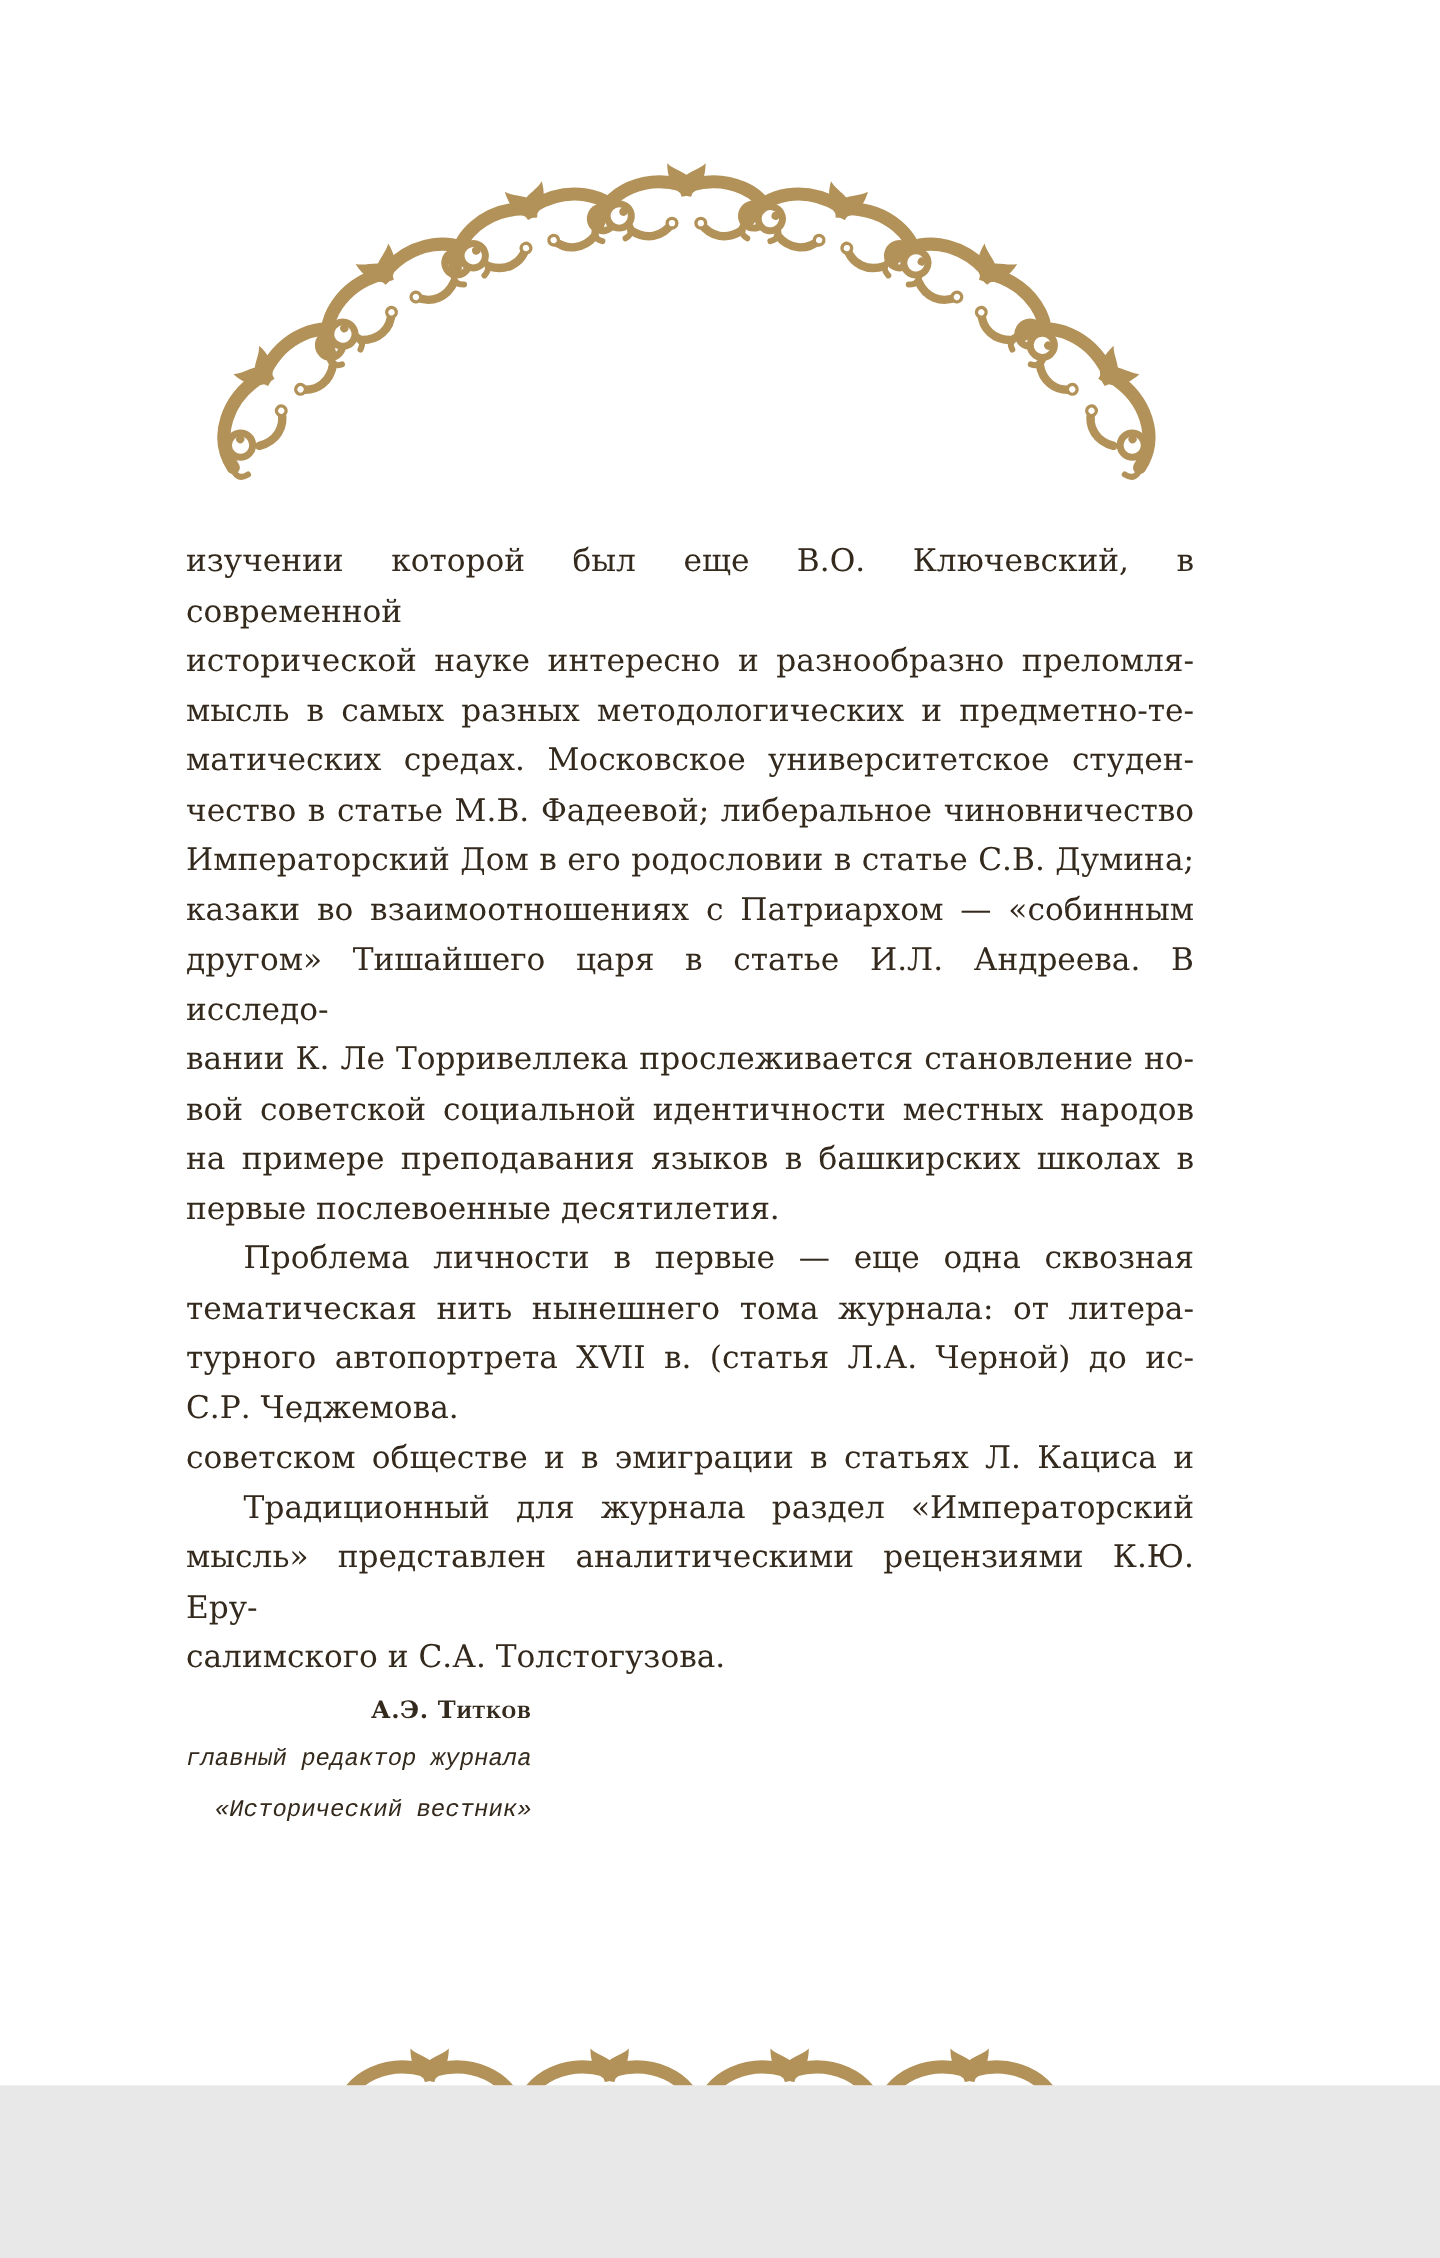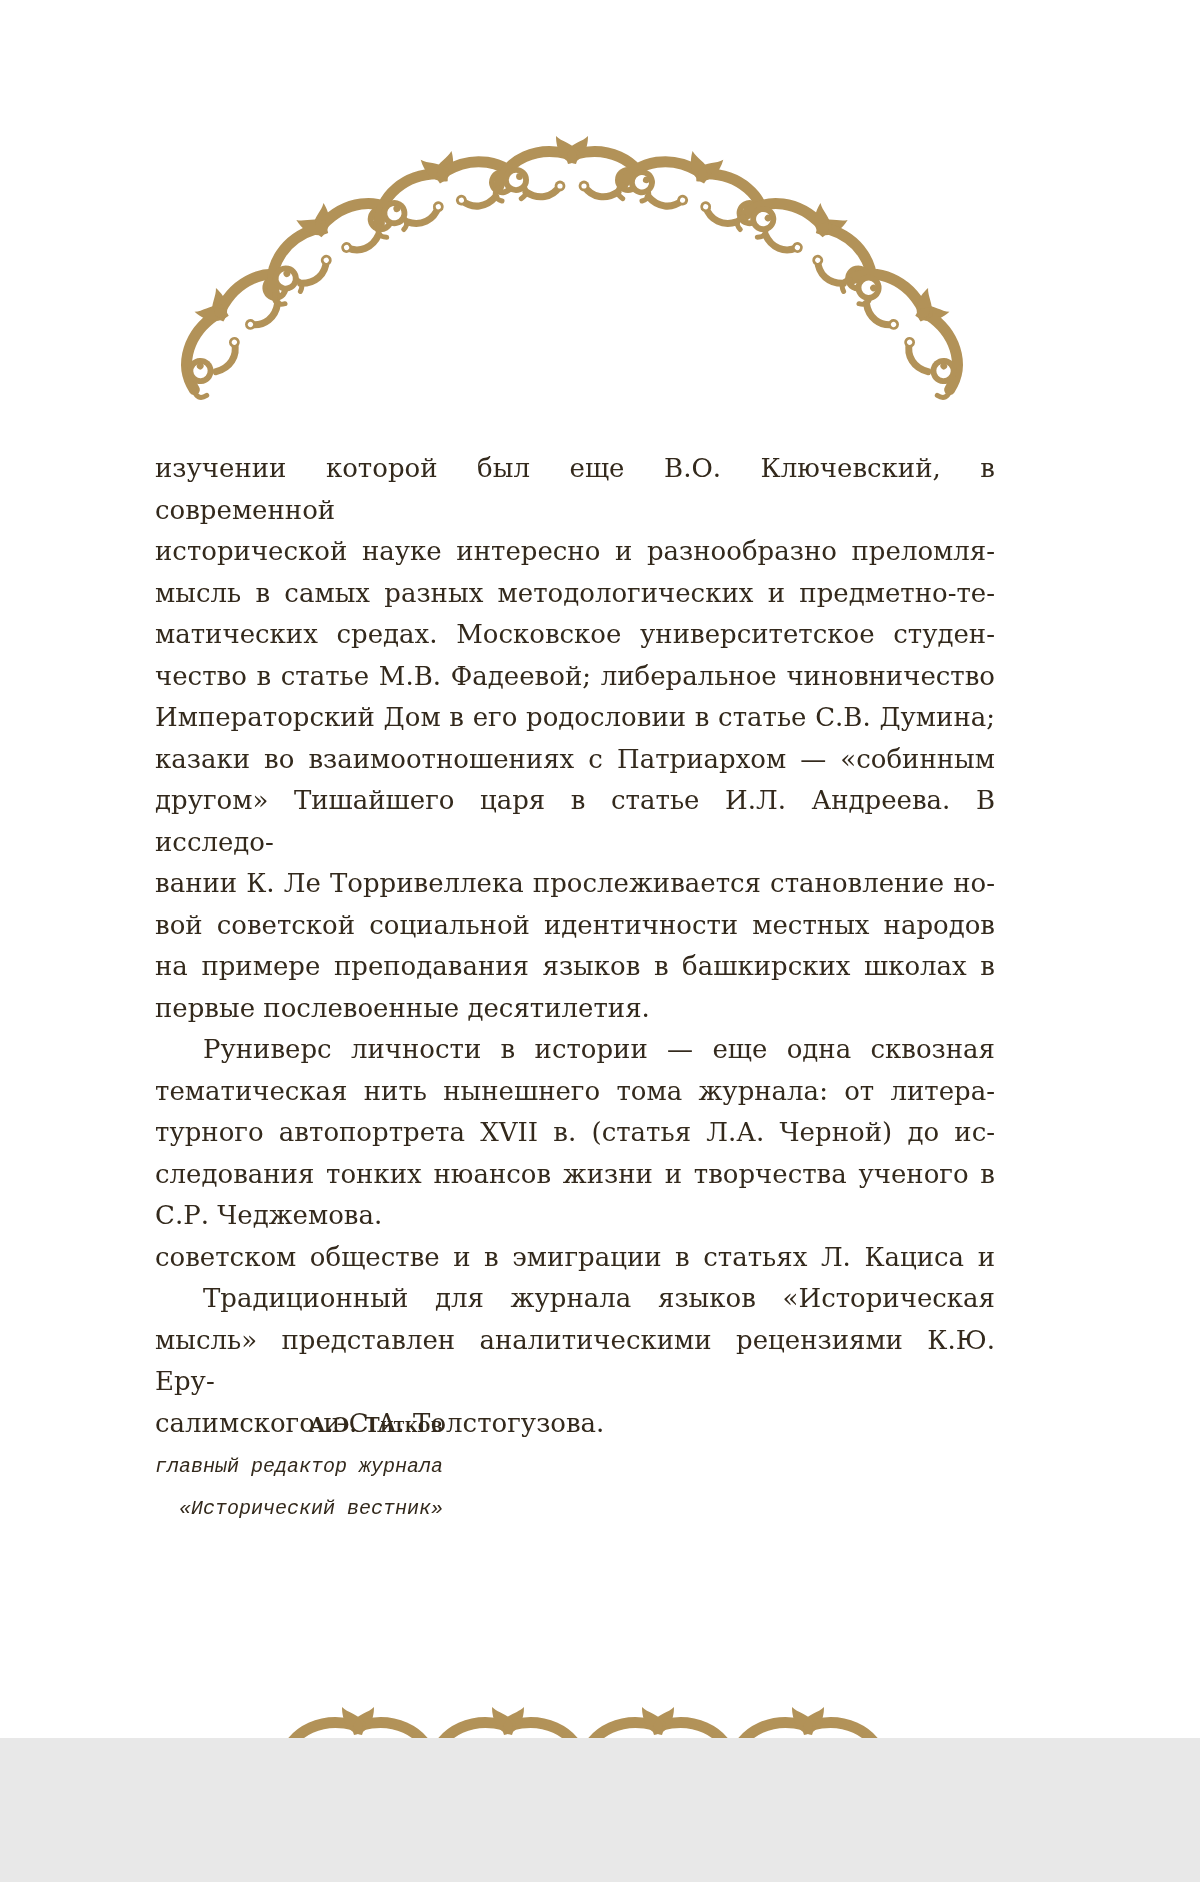--- a/index.html
+++ b/index.html
@@ -130,29 +130,28 @@
         <div class="line">чество в статье М.В. Фадеевой; либеральное чиновничество</div>
         <div class="line">Императорский Дом в его родословии в статье С.В. Думина;</div>
         <div class="line">казаки во взаимоотношениях с Патриархом — «собинным</div>
         <div class="line">другом» Тишайшего царя в статье И.Л. Андреева. В исследо-</div>
         <div class="line">вании К. Ле Торривеллека прослеживается становление но-</div>
         <div class="line">вой советской социальной идентичности местных народов</div>
         <div class="line">на примере преподавания языков в башкирских школах в</div>
         <div class="line para-end">первые послевоенные десятилетия.</div>
       </div>
       <div class="para indent">
-        <div class="line">Руниверс личности в истории — еще одна сквозная</div>
+        <div class="line">Проблема личности в первые — еще одна сквозная</div>
         <div class="line">тематическая нить нынешнего тома журнала: от литера-</div>
         <div class="line">турного автопортрета XVII в. (статья Л.А. Черной) до ис-</div>
-        <div class="line">следования тонких нюансов жизни и творчества ученого в</div>
         <div class="line para-end">С.Р. Чеджемова.</div>
         <div class="line">советском обществе и в эмиграции в статьях Л. Кациса и</div>
       </div>
       <div class="para indent">
-        <div class="line">Традиционный для журнала языков «Историческая</div>
+        <div class="line">Традиционный для журнала раздел «Императорский</div>
         <div class="line">мысль» представлен аналитическими рецензиями К.Ю. Еру-</div>
         <div class="line para-end">салимского и С.А. Толстогузова.</div>
       </div>
     </div>
 
   <div class="signature">
     <div class="sig-name">А.Э. Титков</div>
     <div class="sig-role">главный редактор журнала</div>
     <div class="sig-role">«Исторический вестник»</div>
   </div>

